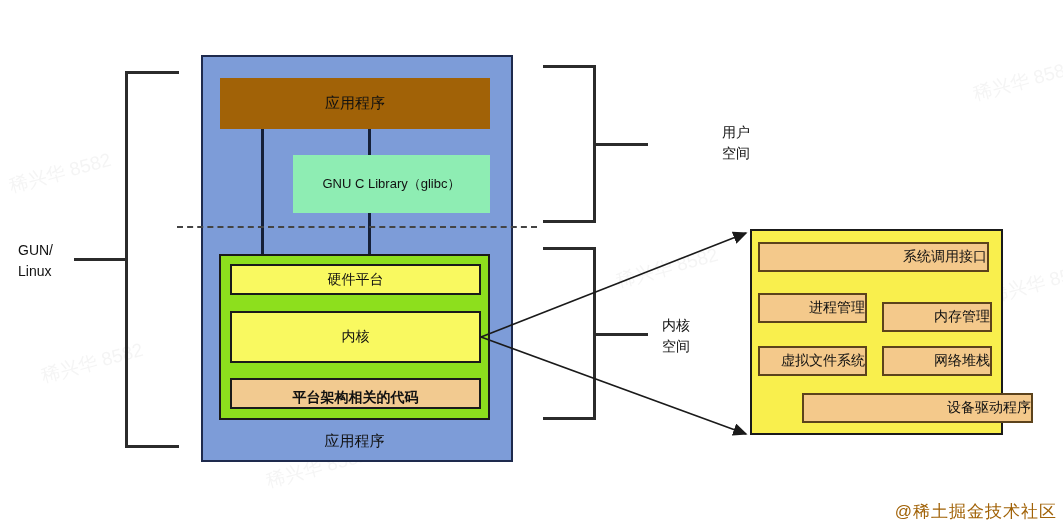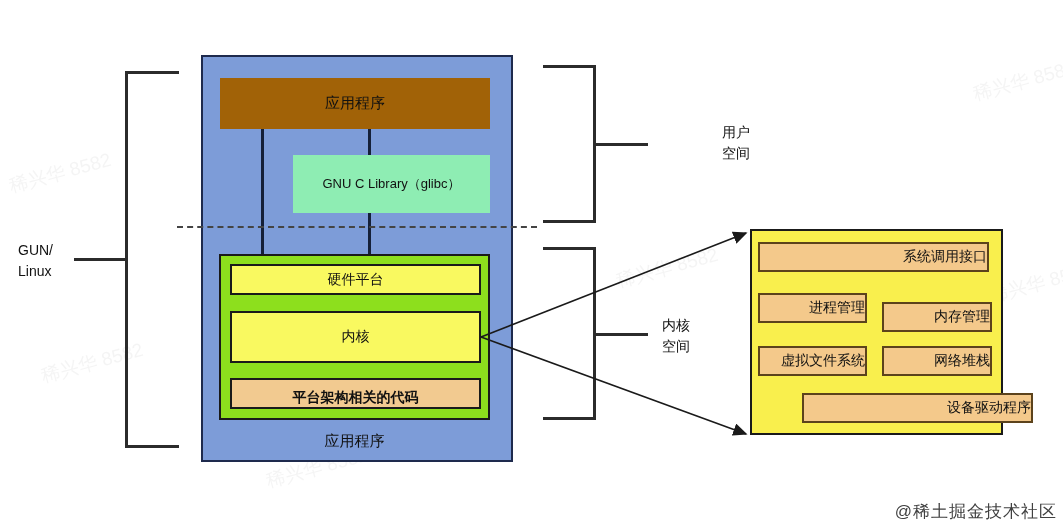--- a/index.html
+++ b/index.html
@@ -70,21 +70,21 @@
     display:flex;align-items:center;justify-content:flex-end;
     font-size:14px;
   }
   
   .wm{
     font-size:19px;color:#555;opacity:0.06;
     transform:rotate(-15deg);white-space:nowrap;
   }
   .credit{
     right:6px;bottom:5px;
-    font-size:17px;color:#404040;letter-spacing:1px;
+    font-size:17px;color:#a16207;letter-spacing:1px;
   }
   svg.overlay{position:absolute;left:0;top:0;pointer-events:none;}
 </style>
 </head>
 <body>
 
 <div id="canvas">
 
   <div class="abs wm" style="left:8px;top:160px;">稀兴华 8582</div>
   <div class="abs wm" style="left:972px;top:68px;">稀兴华 8582</div>

